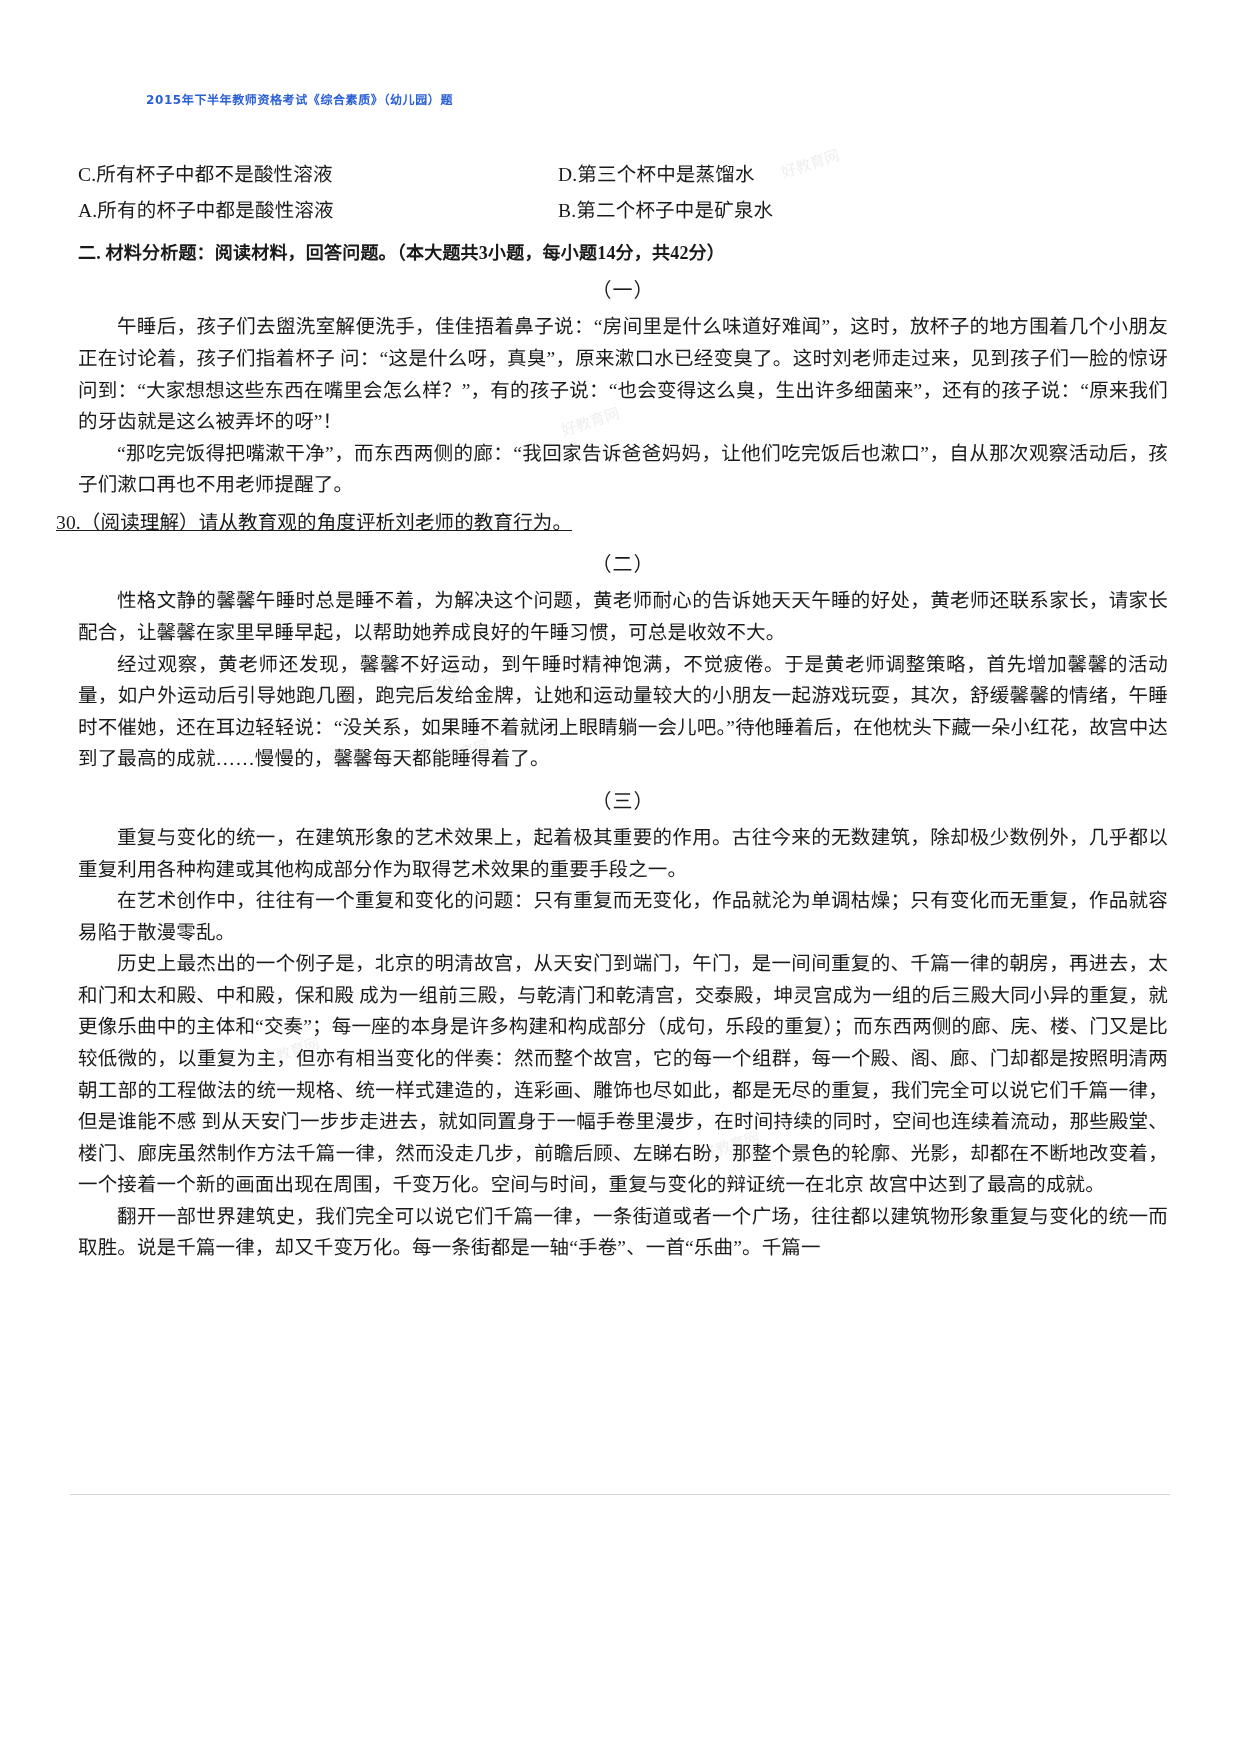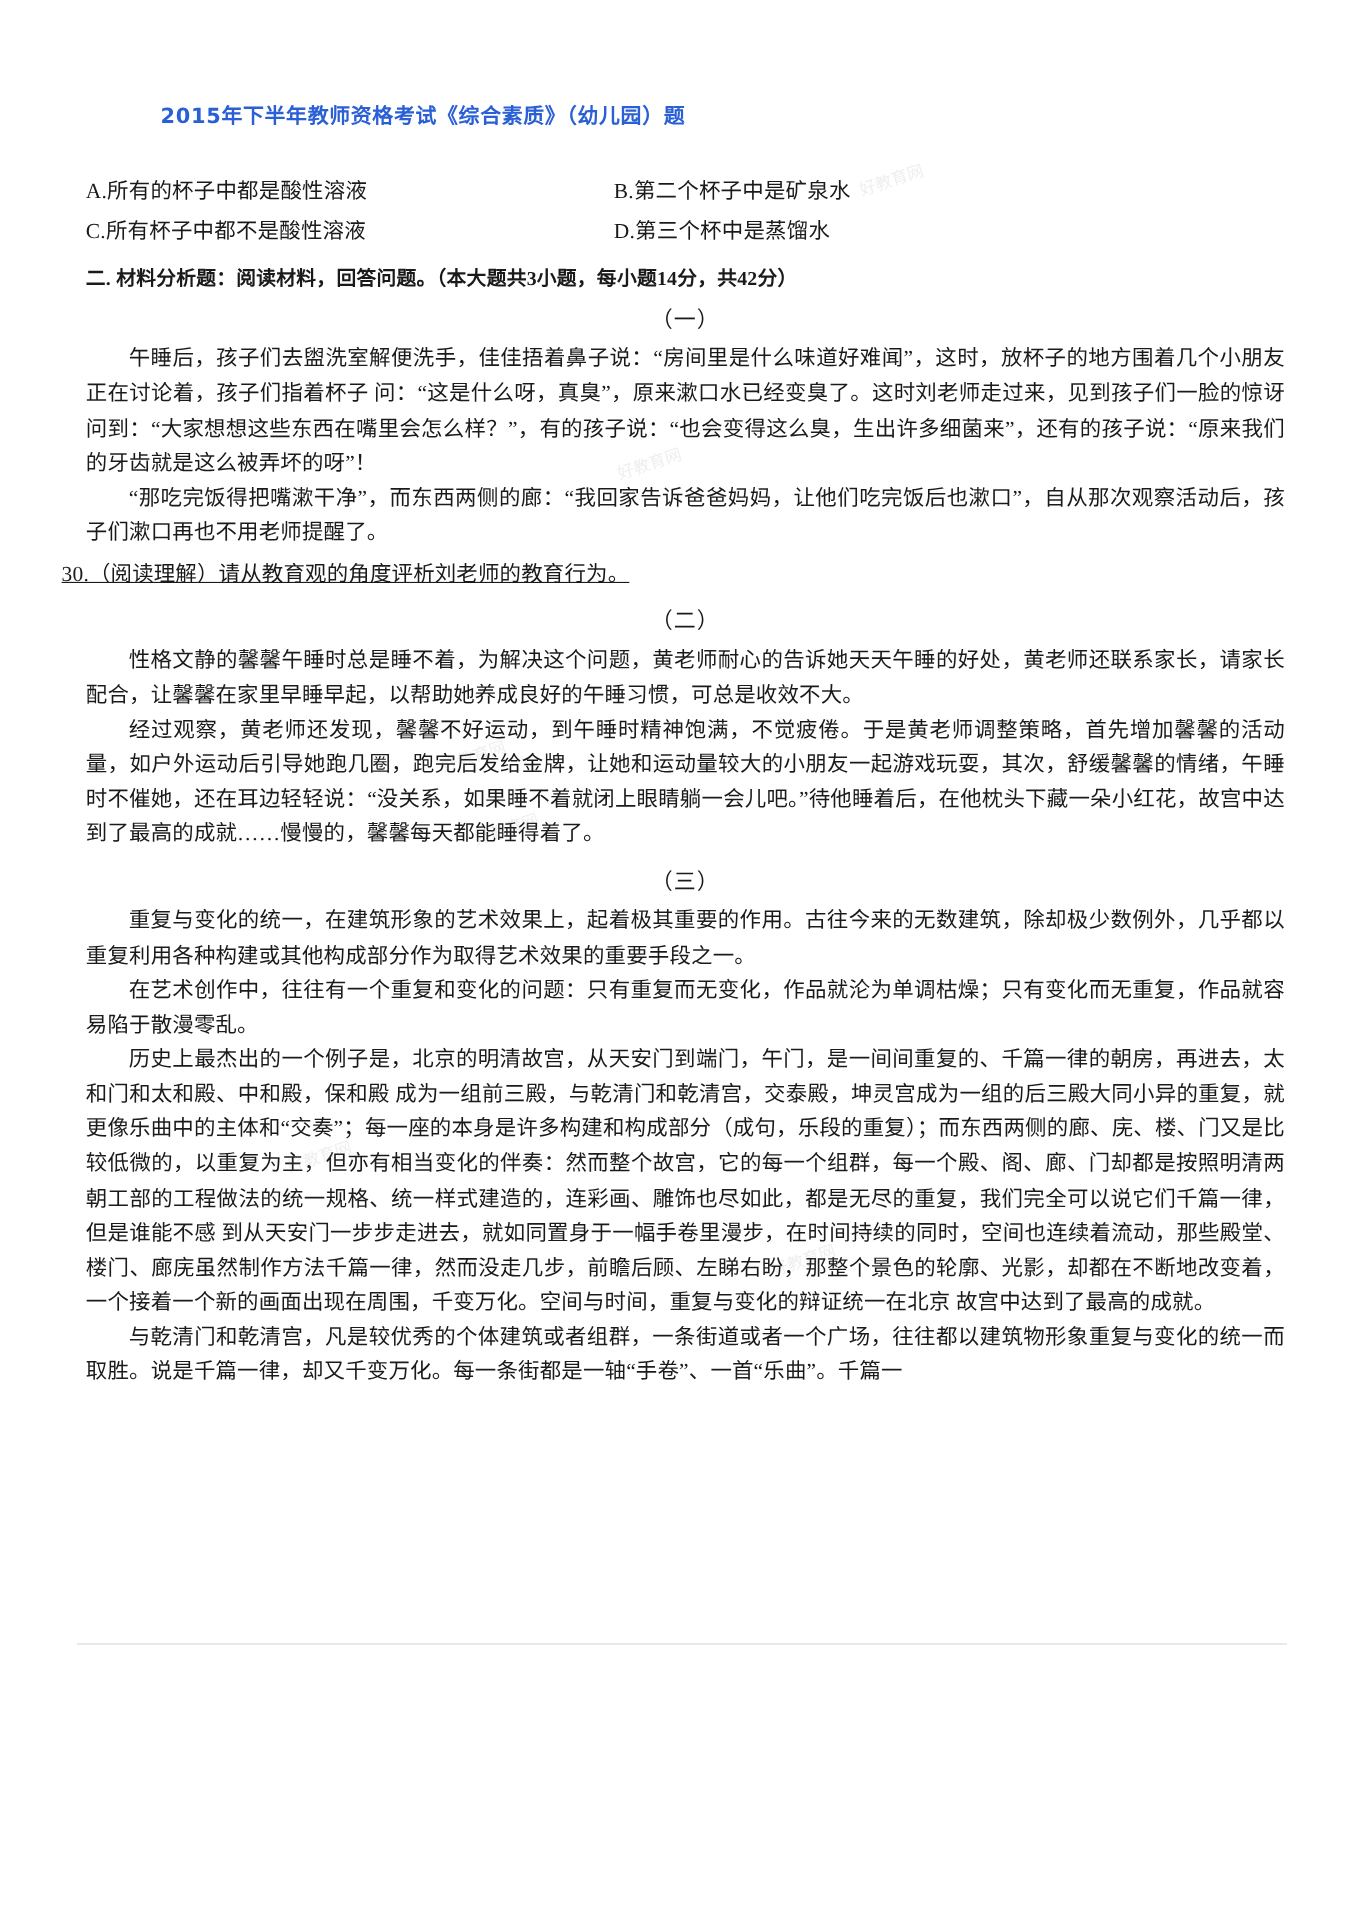--- a/index.html
+++ b/index.html
@@ -24,21 +24,21 @@
     box-sizing: border-box;
     padding: 0;
     background: #fff;
   }
 
   
   .doc-title {
     position: absolute;
     left: 146px;
     top: 90px;
-    font-size: 19px;
+    font-size: 12px;
     font-weight: 700;
     letter-spacing: 0.6px;
     color: #2a5fd6;
     font-family: "DejaVu Sans", "Liberation Sans", sans-serif;
     white-space: nowrap;
   }
 
   
   .content {
     position: absolute;
@@ -132,45 +132,45 @@
 <body>
 
 <div class="page">
 
   <div class="doc-title">2015年下半年教师资格考试《综合素质》（幼儿园）题</div>
 
   <div class="content">
 
     <div class="options">
       <div class="option-row">
+        <div class="option col-a">C.所有杯子中都不是酸性溶液</div>
+        <div class="option col-b">D.第三个杯中是蒸馏水</div>
+      </div>
+      <div class="option-row">
         <div class="option col-a">A.所有的杯子中都是酸性溶液</div>
         <div class="option col-b">B.第二个杯子中是矿泉水</div>
-      </div>
-      <div class="option-row">
-        <div class="option col-a">C.所有杯子中都不是酸性溶液</div>
-        <div class="option col-b">D.第三个杯中是蒸馏水</div>
       </div>
     </div>
 
     <div class="section-heading">二. 材料分析题：阅读材料，回答问题。（本大题共3小题，每小题14分，共42分）</div>
 
     <div class="sub-heading">（一）</div>
     <p class="para">午睡后，孩子们去盥洗室解便洗手，佳佳捂着鼻子说：“房间里是什么味道好难闻”，这时，放杯子的地方围着几个小朋友正在讨论着，孩子们指着杯子 问：“这是什么呀，真臭”，原来漱口水已经变臭了。这时刘老师走过来，见到孩子们一脸的惊讶问到：“大家想想这些东西在嘴里会怎么样？”，有的孩子说：“也会变得这么臭，生出许多细菌来”，还有的孩子说：“原来我们的牙齿就是这么被弄坏的呀”！</p>
     <p class="para">“那吃完饭得把嘴漱干净”，而东西两侧的廊：“我回家告诉爸爸妈妈，让他们吃完饭后也漱口”，自从那次观察活动后，孩子们漱口再也不用老师提醒了。</p>
     <p class="question">30.（阅读理解）请从教育观的角度评析刘老师的教育行为。</p>
 
     <div class="sub-heading">（二）</div>
     <p class="para">性格文静的馨馨午睡时总是睡不着，为解决这个问题，黄老师耐心的告诉她天天午睡的好处，黄老师还联系家长，请家长配合，让馨馨在家里早睡早起，以帮助她养成良好的午睡习惯，可总是收效不大。</p>
     <p class="para">经过观察，黄老师还发现，馨馨不好运动，到午睡时精神饱满，不觉疲倦。于是黄老师调整策略，首先增加馨馨的活动量，如户外运动后引导她跑几圈，跑完后发给金牌，让她和运动量较大的小朋友一起游戏玩耍，其次，舒缓馨馨的情绪，午睡时不催她，还在耳边轻轻说：“没关系，如果睡不着就闭上眼睛躺一会儿吧。”待他睡着后，在他枕头下藏一朵小红花，故宫中达到了最高的成就……慢慢的，馨馨每天都能睡得着了。</p>
 
     <div class="sub-heading">（三）</div>
     <p class="para">重复与变化的统一，在建筑形象的艺术效果上，起着极其重要的作用。古往今来的无数建筑，除却极少数例外，几乎都以重复利用各种构建或其他构成部分作为取得艺术效果的重要手段之一。</p>
     <p class="para">在艺术创作中，往往有一个重复和变化的问题：只有重复而无变化，作品就沦为单调枯燥；只有变化而无重复，作品就容易陷于散漫零乱。</p>
     <p class="para">历史上最杰出的一个例子是，北京的明清故宫，从天安门到端门，午门，是一间间重复的、千篇一律的朝房，再进去，太和门和太和殿、中和殿，保和殿 成为一组前三殿，与乾清门和乾清宫，交泰殿，坤灵宫成为一组的后三殿大同小异的重复，就更像乐曲中的主体和“交奏”；每一座的本身是许多构建和构成部分（成句，乐段的重复）；而东西两侧的廊、庑、楼、门又是比较低微的，以重复为主，但亦有相当变化的伴奏：然而整个故宫，它的每一个组群，每一个殿、阁、廊、门却都是按照明清两朝工部的工程做法的统一规格、统一样式建造的，连彩画、雕饰也尽如此，都是无尽的重复，我们完全可以说它们千篇一律，但是谁能不感 到从天安门一步步走进去，就如同置身于一幅手卷里漫步，在时间持续的同时，空间也连续着流动，那些殿堂、楼门、廊庑虽然制作方法千篇一律，然而没走几步，前瞻后顾、左睇右盼，那整个景色的轮廓、光影，却都在不断地改变着，一个接着一个新的画面出现在周围，千变万化。空间与时间，重复与变化的辩证统一在北京 故宫中达到了最高的成就。</p>
-    <p class="para">与乾清门和乾清宫，凡是较优秀的个体建筑或者组群，一条街道或者一个广场，往往都以建筑物形象重复与变化的统一而取胜。说是千篇一律，却又千变万化。每一条街都是一轴“手卷”、一首“乐曲”。千篇一</p>
+    <p class="para">翻开一部世界建筑史，我们完全可以说它们千篇一律，一条街道或者一个广场，往往都以建筑物形象重复与变化的统一而取胜。说是千篇一律，却又千变万化。每一条街都是一轴“手卷”、一首“乐曲”。千篇一</p>
 
   </div>
 
   <div class="wm" style="left:780px;  top:152px;">好教育网</div>
   <div class="wm" style="left:560px;  top:410px;">好教育网</div>
   <div class="wm" style="left:400px;  top:676px;">好教育网</div>
   <div class="wm" style="left:430px;  top:742px;">好教育网</div>
   <div class="wm" style="left:700px;  top:1134px;">好教育网</div>
   <div class="wm" style="left:260px;  top:1040px;">好教育网</div>
 

